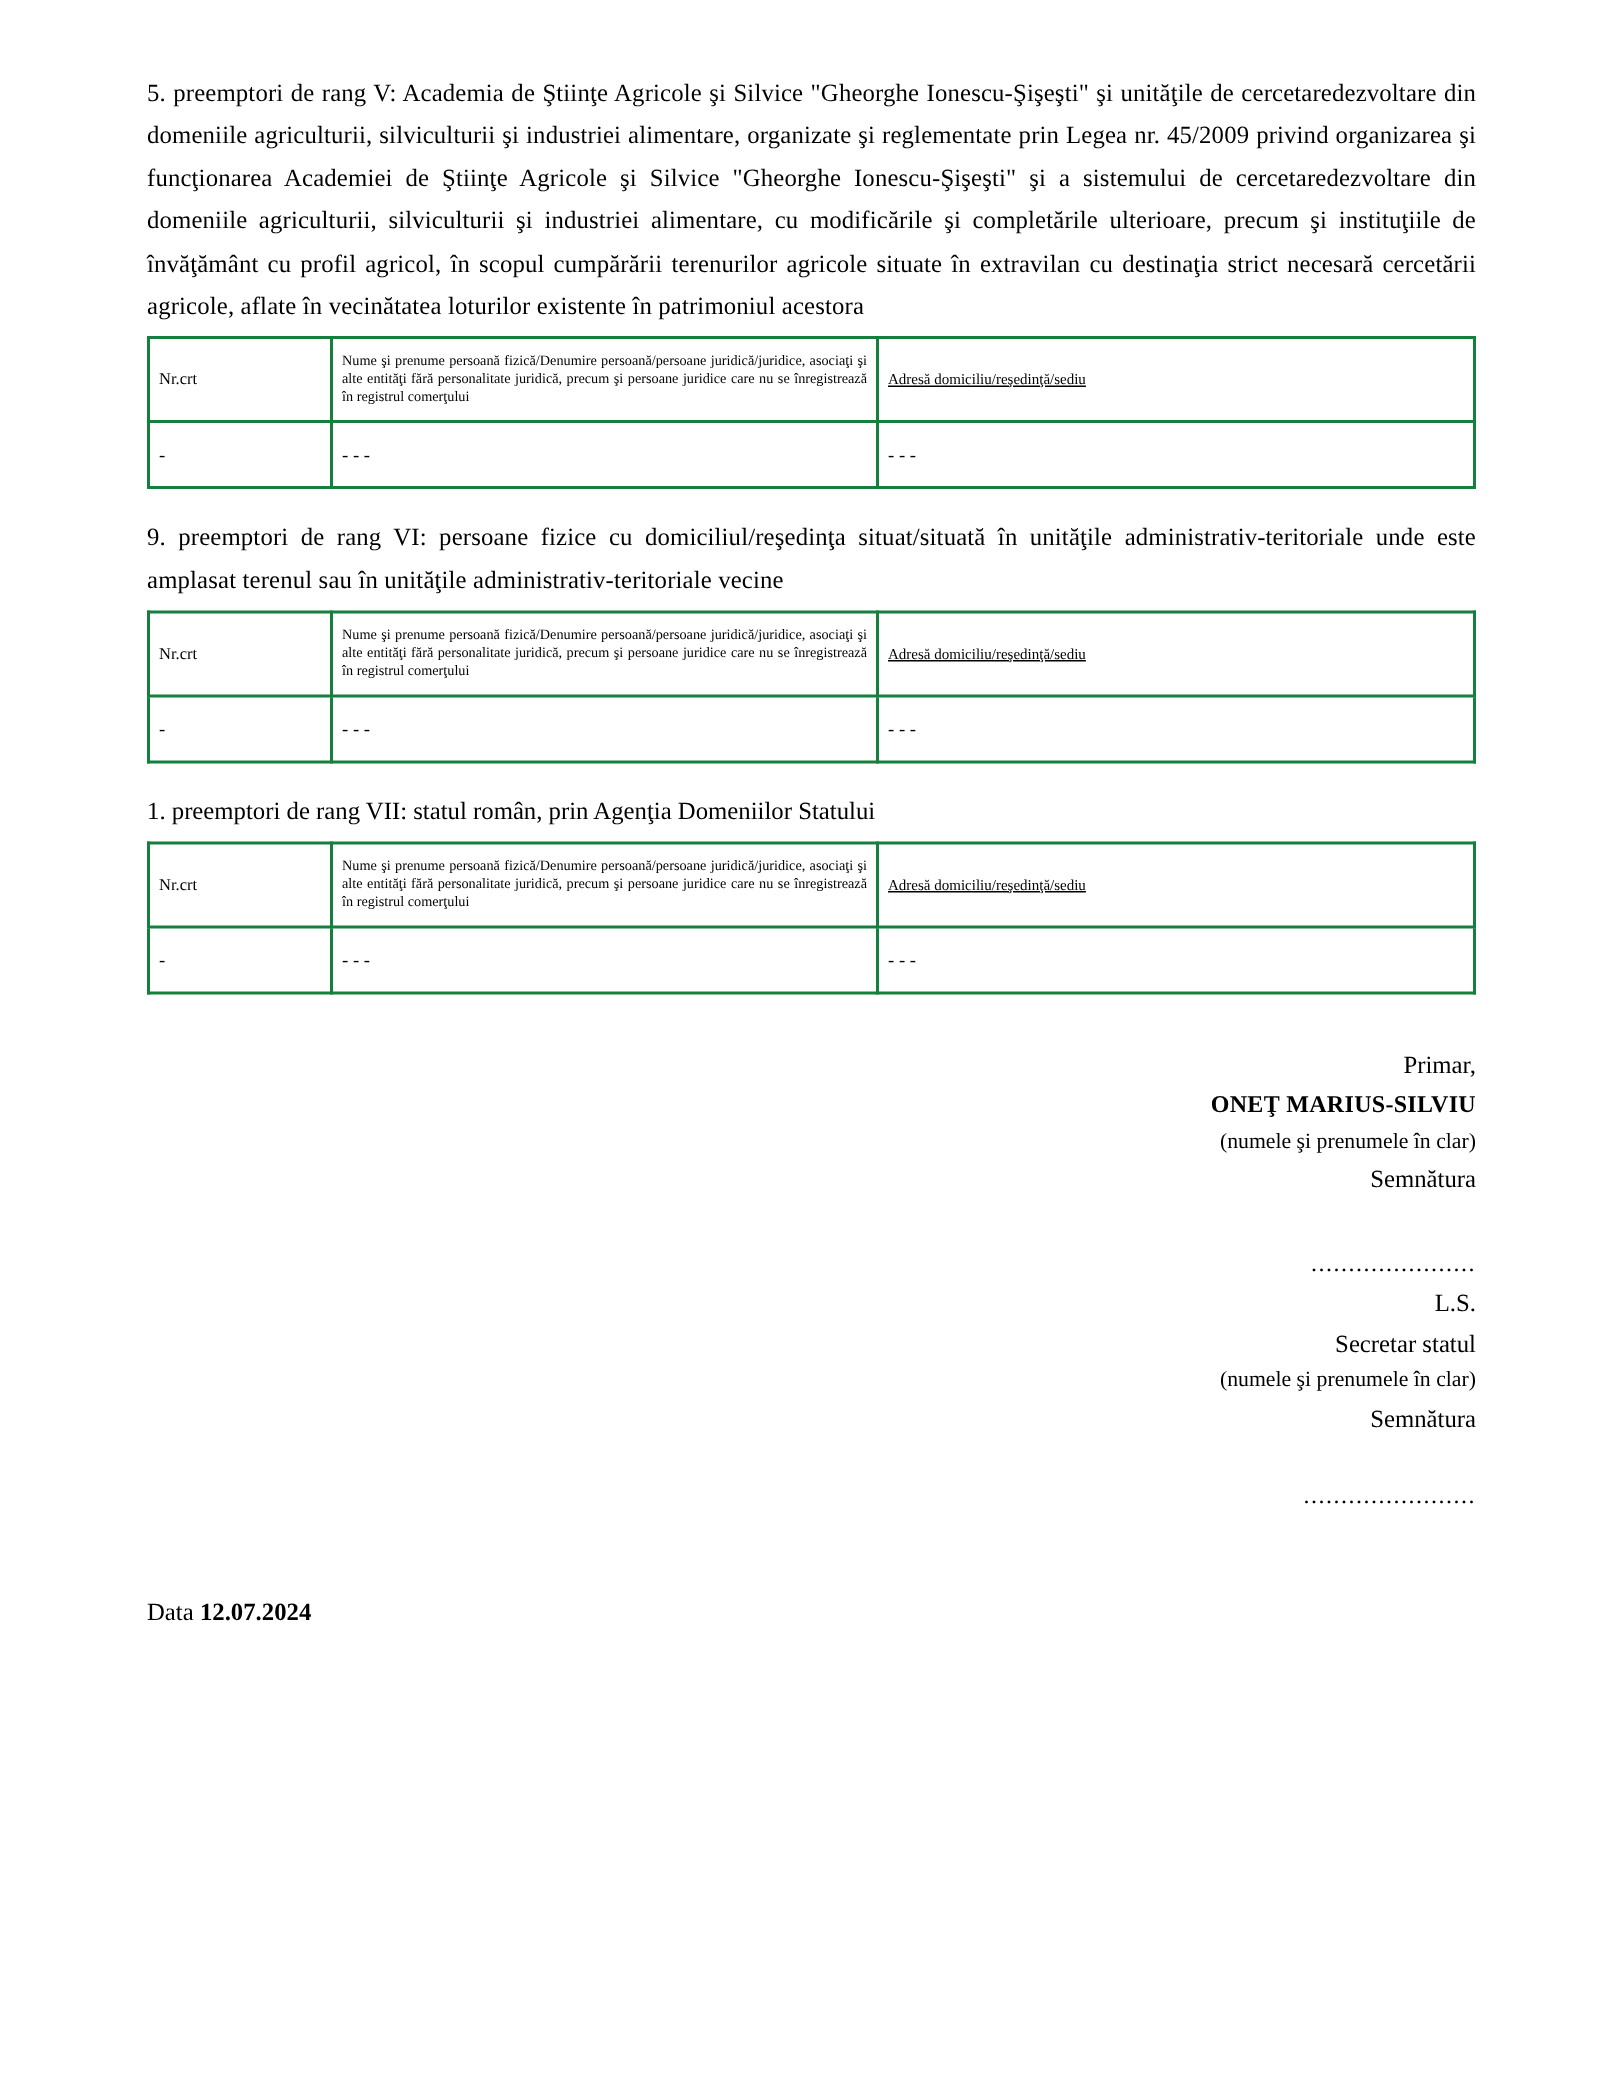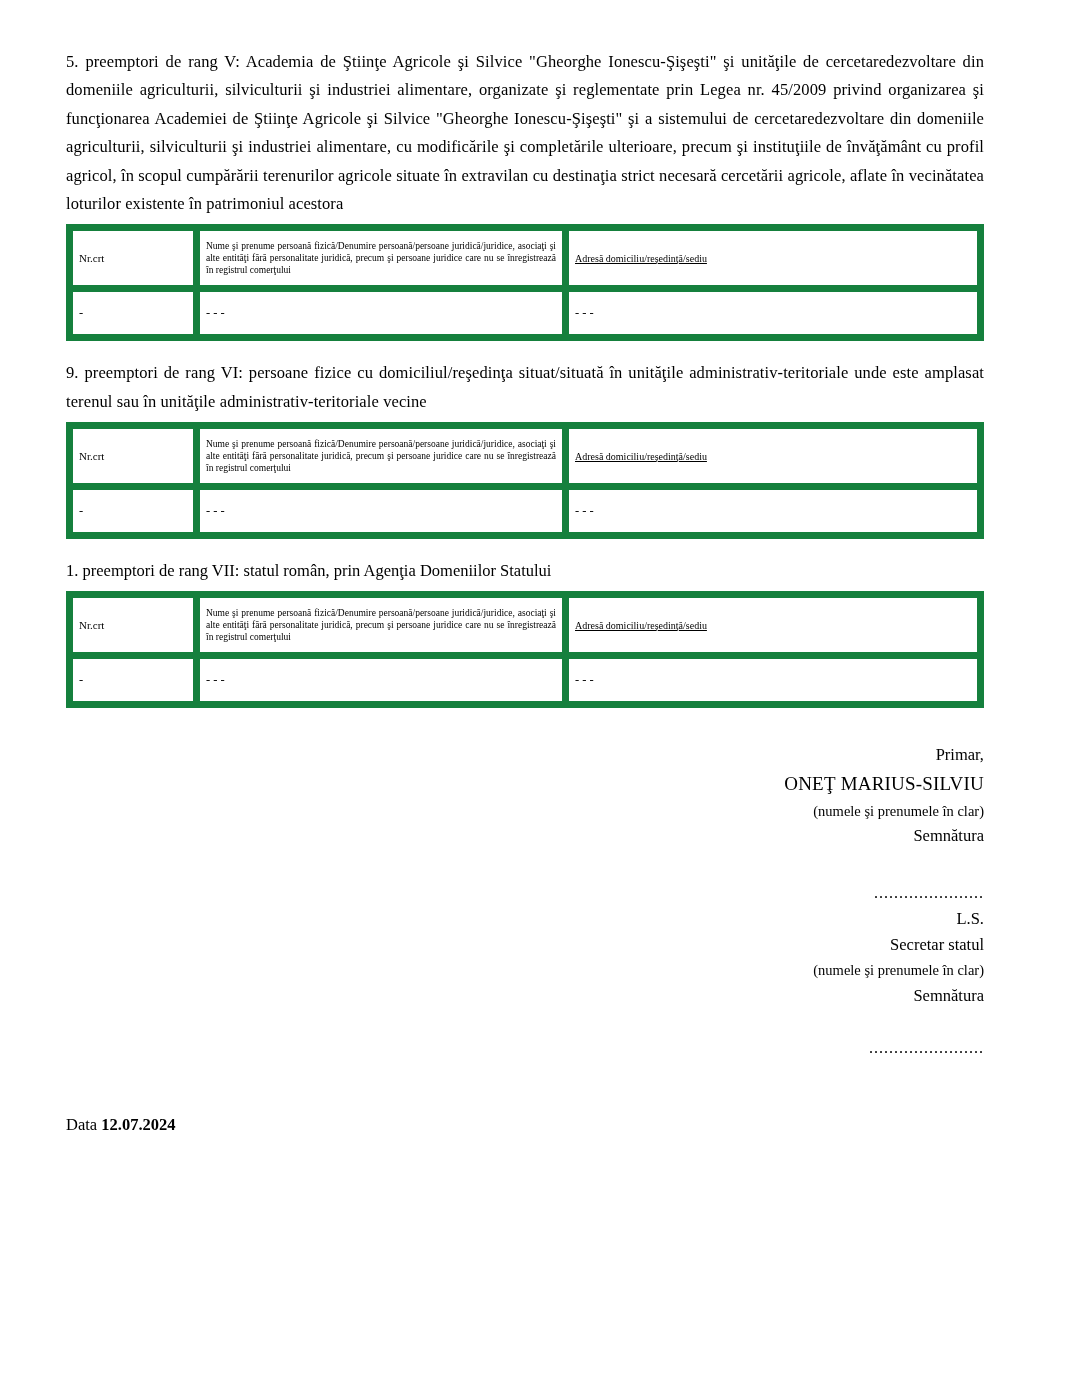--- a/index.html
+++ b/index.html
@@ -10,21 +10,21 @@
   body {
     width: 1082px;
     min-height: 1400px;
     font-family: "Liberation Serif", serif;
     color: #000000;
   }
   .page {
     width: 1082px;
     min-height: 1400px;
     box-sizing: border-box;
-    padding: 48px 98px 40px 66px;
+    padding: 48px 98px 40px 98px;
     position: relative;
   }
   .para {
     font-size: 16.5px;
     line-height: 1.72;
     text-align: justify;
     margin: 0 0 6px 0;
     letter-spacing: 0.1px;
   }
   .section-head {
@@ -35,21 +35,21 @@
   }
   .spacer-md { height: 18px; }
 
   table.grid {
     width: 100%;
     border-collapse: collapse;
     table-layout: fixed;
     margin: 6px 0 0 0;
   }
   table.grid td {
-    border: 7px solid #15803d;
+    border: 2px solid #15803d;
     vertical-align: middle;
     padding: 4px 6px;
   }
   td.c1 { width: 108px; }
   td.c2 { width: 350px; }
   td.c3 { width: auto; }
 
   .hdr-small {
     font-size: 9.5px;
     line-height: 1.28;
@@ -76,22 +76,22 @@
 
   .sig-block {
     text-align: right;
     margin-top: 34px;
   }
   .sig-line {
     font-size: 16.5px;
     line-height: 1.62;
   }
   .sig-bold {
-    font-size: 19px;
-    font-weight: normal;
+    font-size: 16px;
+    font-weight: bold;
     line-height: 1.62;
     letter-spacing: 0.2px;
   }
   .sig-note {
     font-size: 14.5px;
     line-height: 1.62;
   }
   .dots {
     font-size: 16px;
     letter-spacing: 1px;

